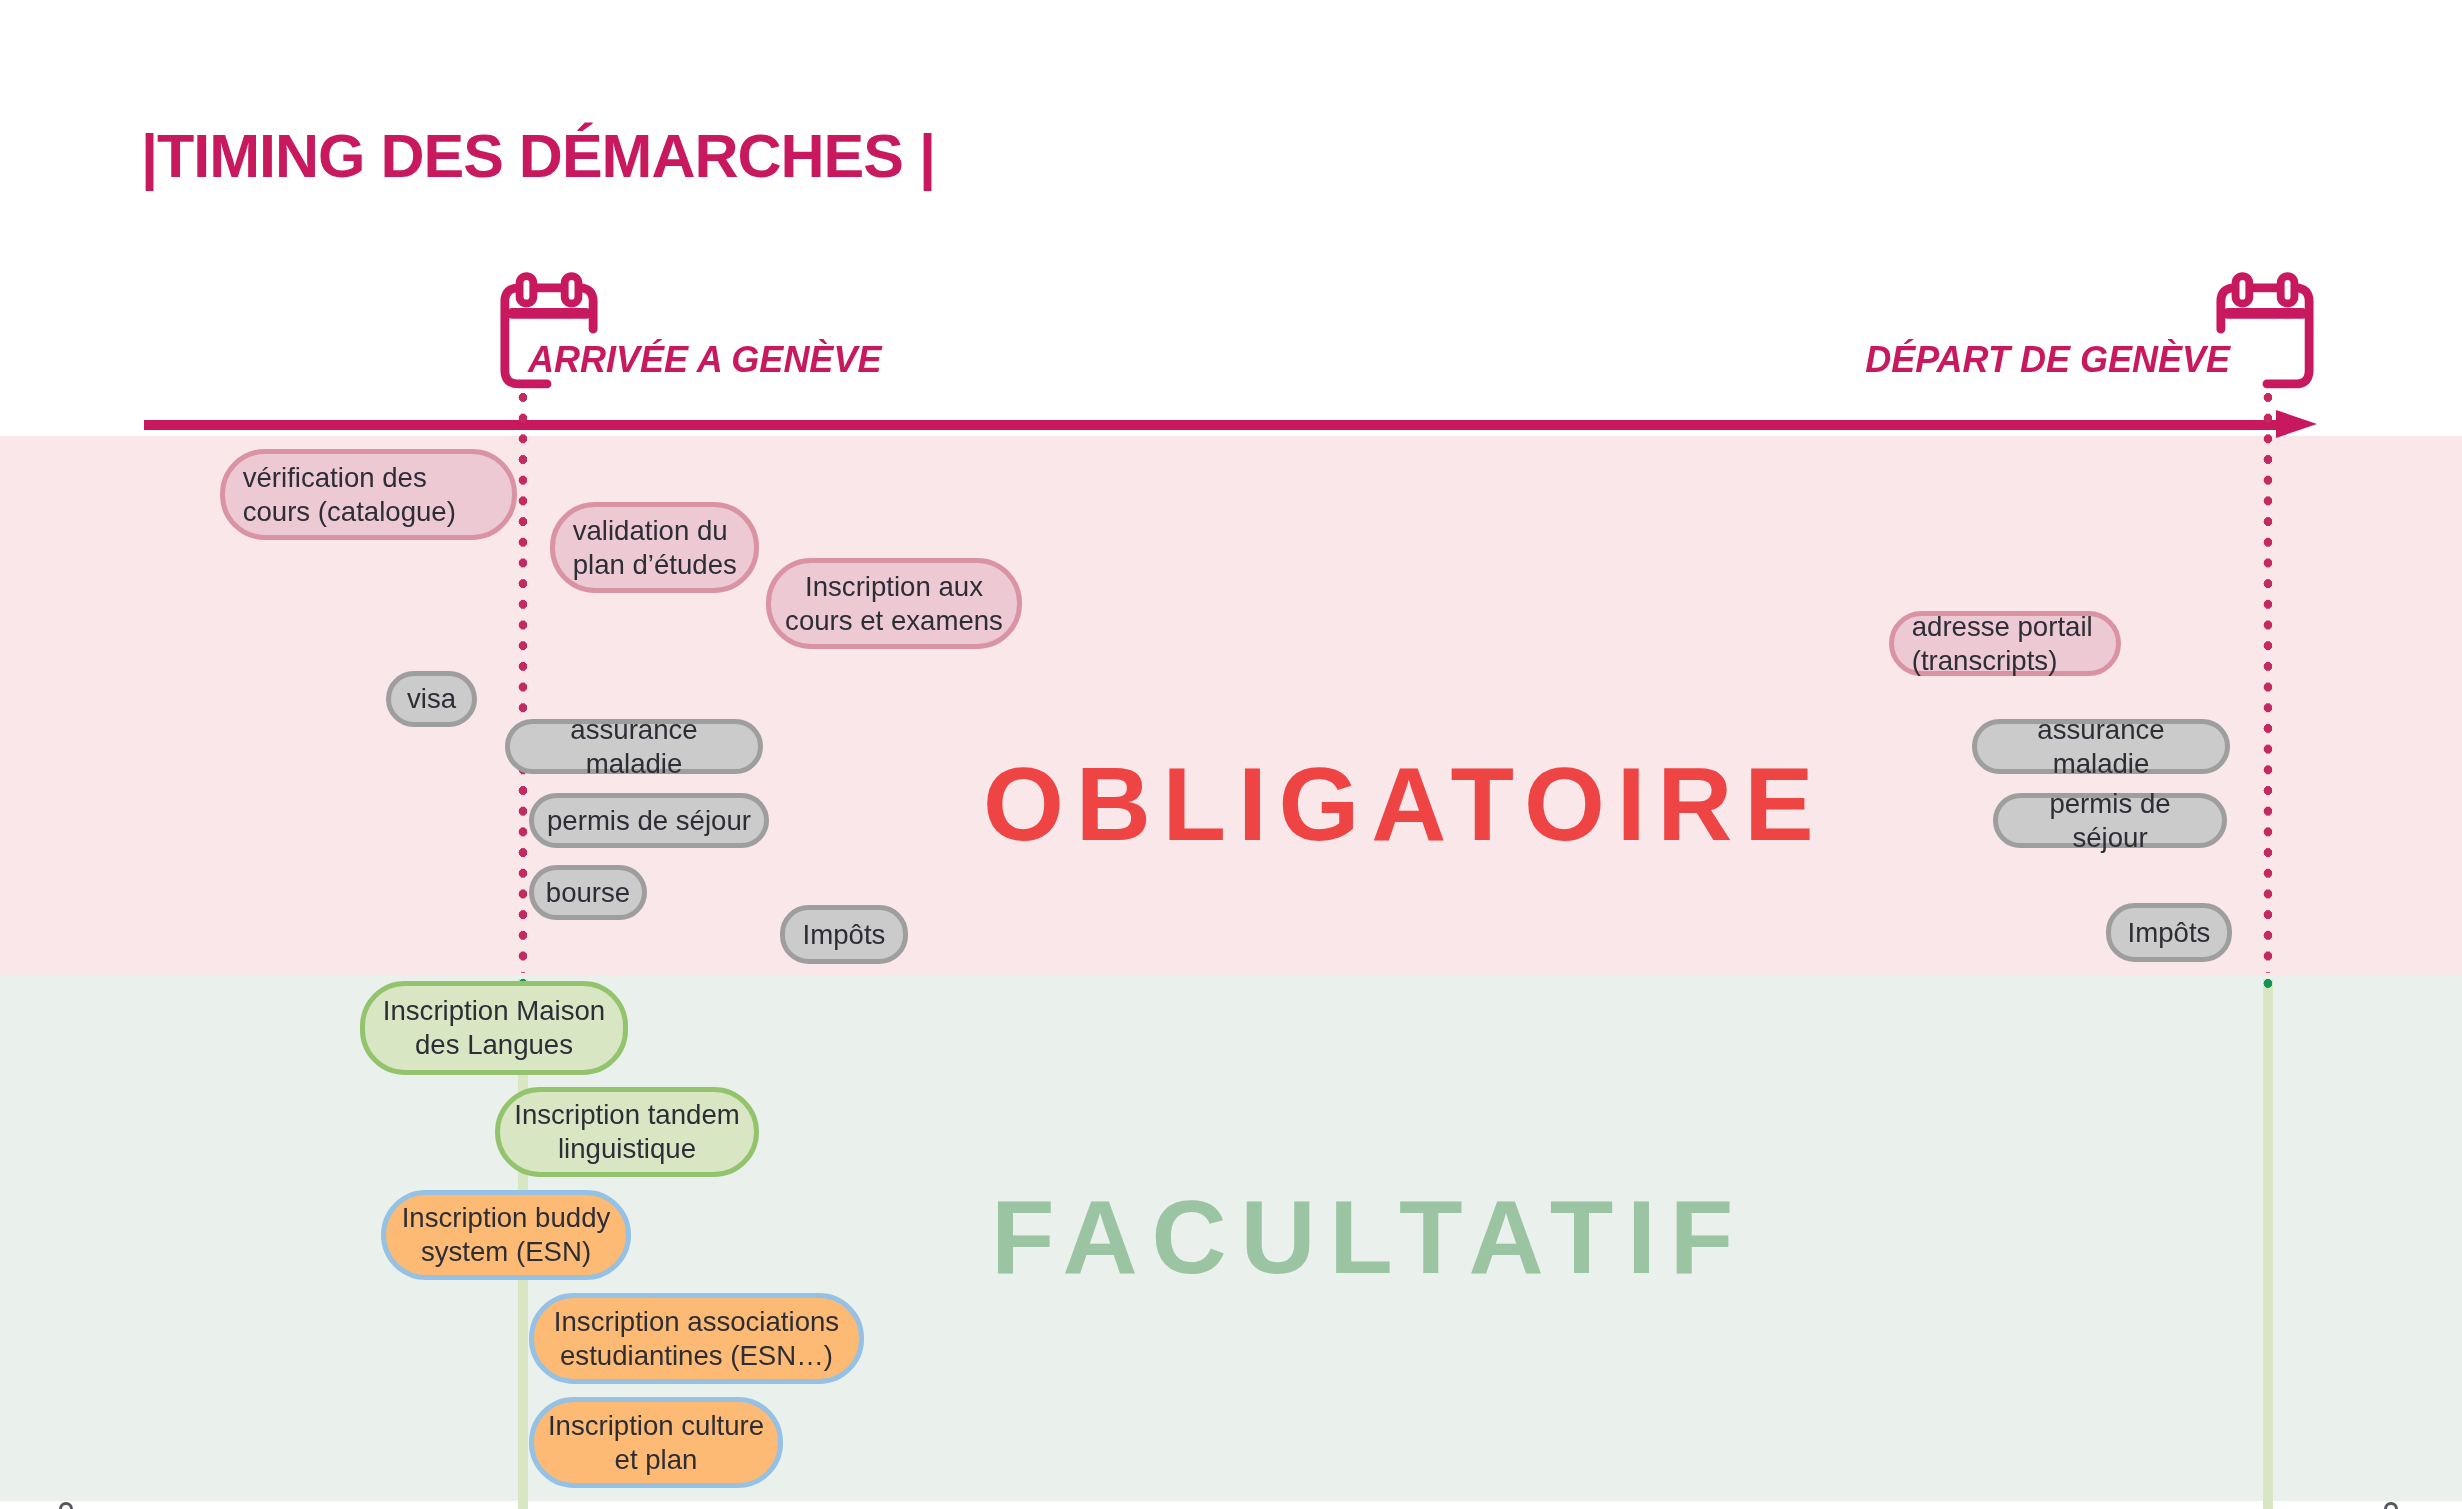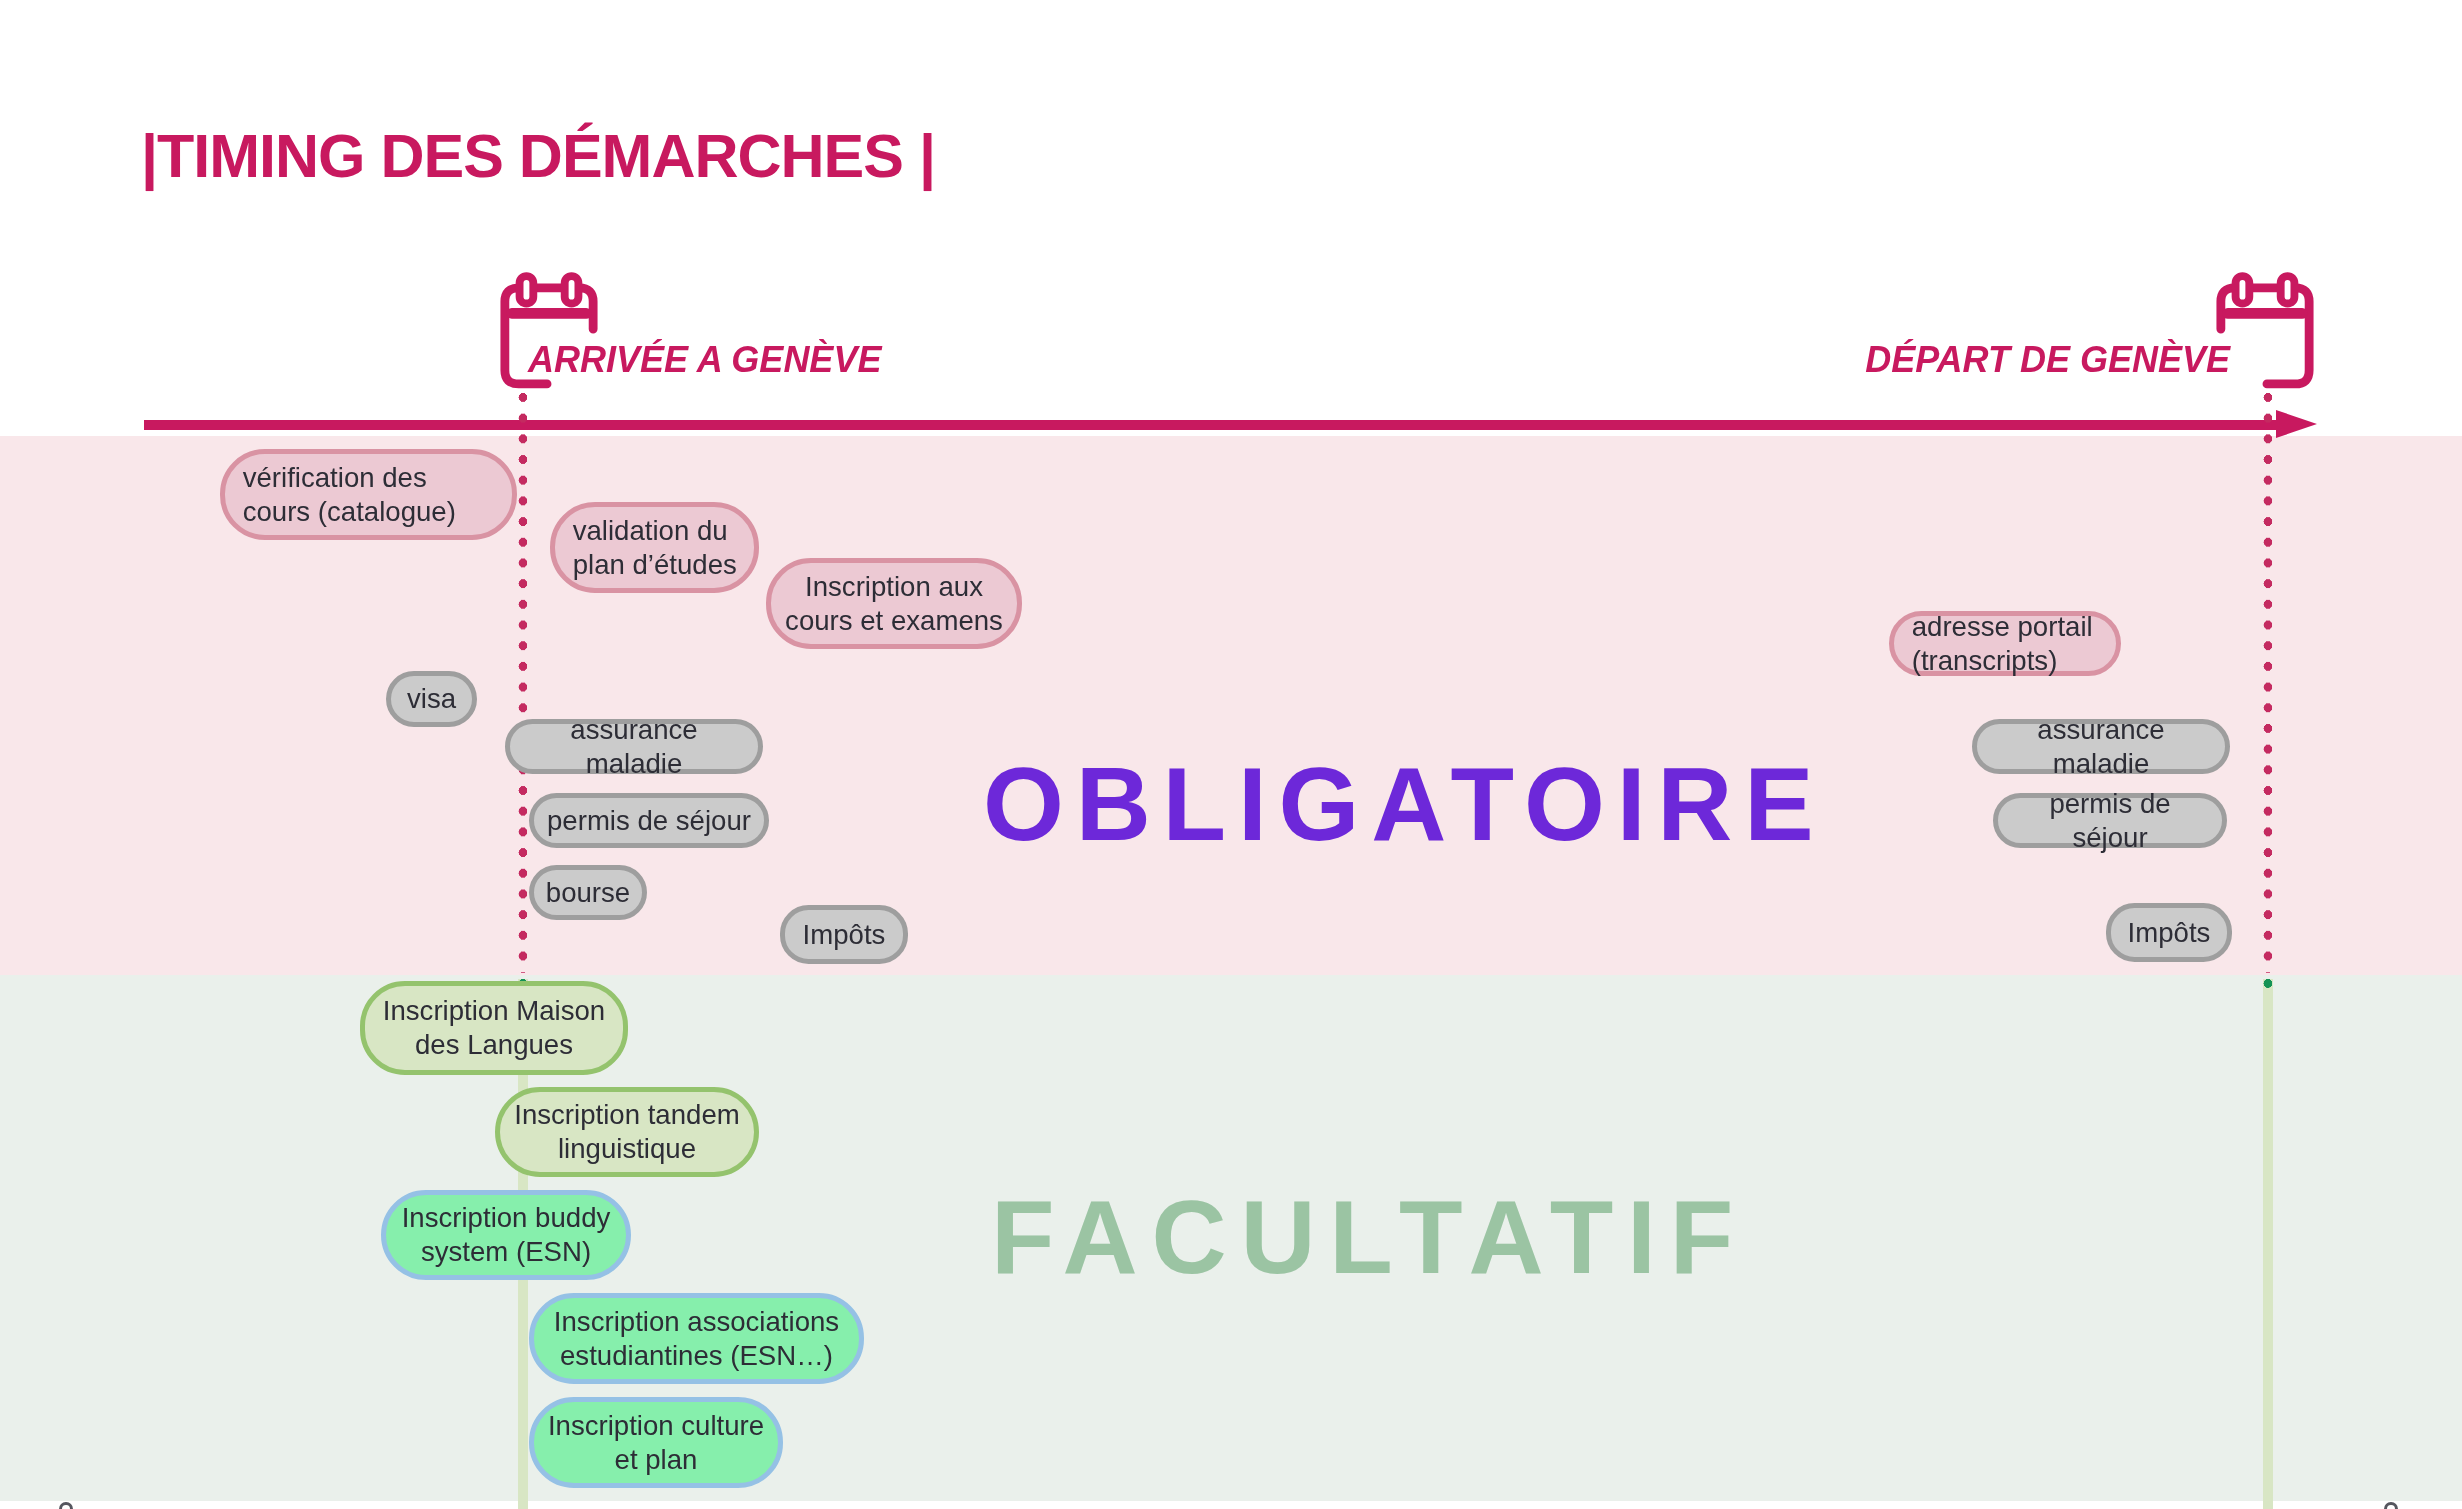--- a/index.html
+++ b/index.html
@@ -5,21 +5,21 @@
   html,body{margin:0;padding:0;}
   body{
     width:2463px;height:1509px;position:relative;overflow:hidden;
     background:#ffffff;font-family:"Liberation Sans", sans-serif;
   }
   
   .zone{position:absolute;left:0;width:2463px;}
   #zone-mandatory{top:436px;height:539px;background:#f9e7ea;}
   #zone-optional{top:975px;height:526px;background:#eaf0eb;}
   .zone-word{position:absolute;font-weight:bold;white-space:nowrap;}
-  #word-obligatoire{left:983px;top:745px;font-size:104px;letter-spacing:11.8px;color:#6d28d9;}
+  #word-obligatoire{left:983px;top:745px;font-size:104px;letter-spacing:11.8px;color:#ef4444;}
   #word-facultatif{left:991px;top:1178px;font-size:104px;letter-spacing:13.8px;color:#9bc4a3;}
 
   
   #page-title{
     position:absolute;left:141px;top:121px;font-size:61px;font-weight:bold;
     color:#c8195f;letter-spacing:-1px;white-space:nowrap;
   }
 
   
   #timeline-axis{position:absolute;left:144px;top:420px;width:2136px;height:9.9px;background:#c8195f;}
@@ -48,21 +48,21 @@
     position:absolute;display:flex;align-items:center;justify-content:center;
     font-size:27.6px;line-height:34px;color:#2d2d36;text-align:center;
     border-style:solid;border-width:5.9px;border-radius:45px;box-sizing:border-box;
     padding:2px 11.8px;
   }
   .pill.left{justify-content:flex-start;text-align:left;padding-left:17.7px;}
   .pill.single{border-radius:28.6px;}
   .pink {background:#ecc9d3;border-color:#d993a3;}
   .gray {background:#cbcbcb;border-color:#9e9e9e;}
   .green{background:#d8e6c4;border-color:#94c36d;}
-  .blue {background:#86efac;border-color:#95c1e5;}
+  .blue {background:#fdba74;border-color:#95c1e5;}
 
   #p-verif      {left:220px; top:449px; width:297px; height:91px;}
   #p-valid      {left:550px; top:502px; width:209px; height:91px;}
   #p-insc-cours {left:766px; top:558px; width:256px; height:91px;}
   #p-portail    {left:1889px;top:611px; width:232px; height:65px;}
   #p-visa       {left:386px; top:671px; width:91px;  height:56px;}
   #p-assur-l    {left:505px; top:719px; width:258px; height:55px;}
   #p-permis-l   {left:529px; top:793px; width:240px; height:55px;}
   #p-bourse     {left:529px; top:865px; width:118px; height:55px;}
   #p-impots-l   {left:780px; top:905px; width:128px; height:59px;}

